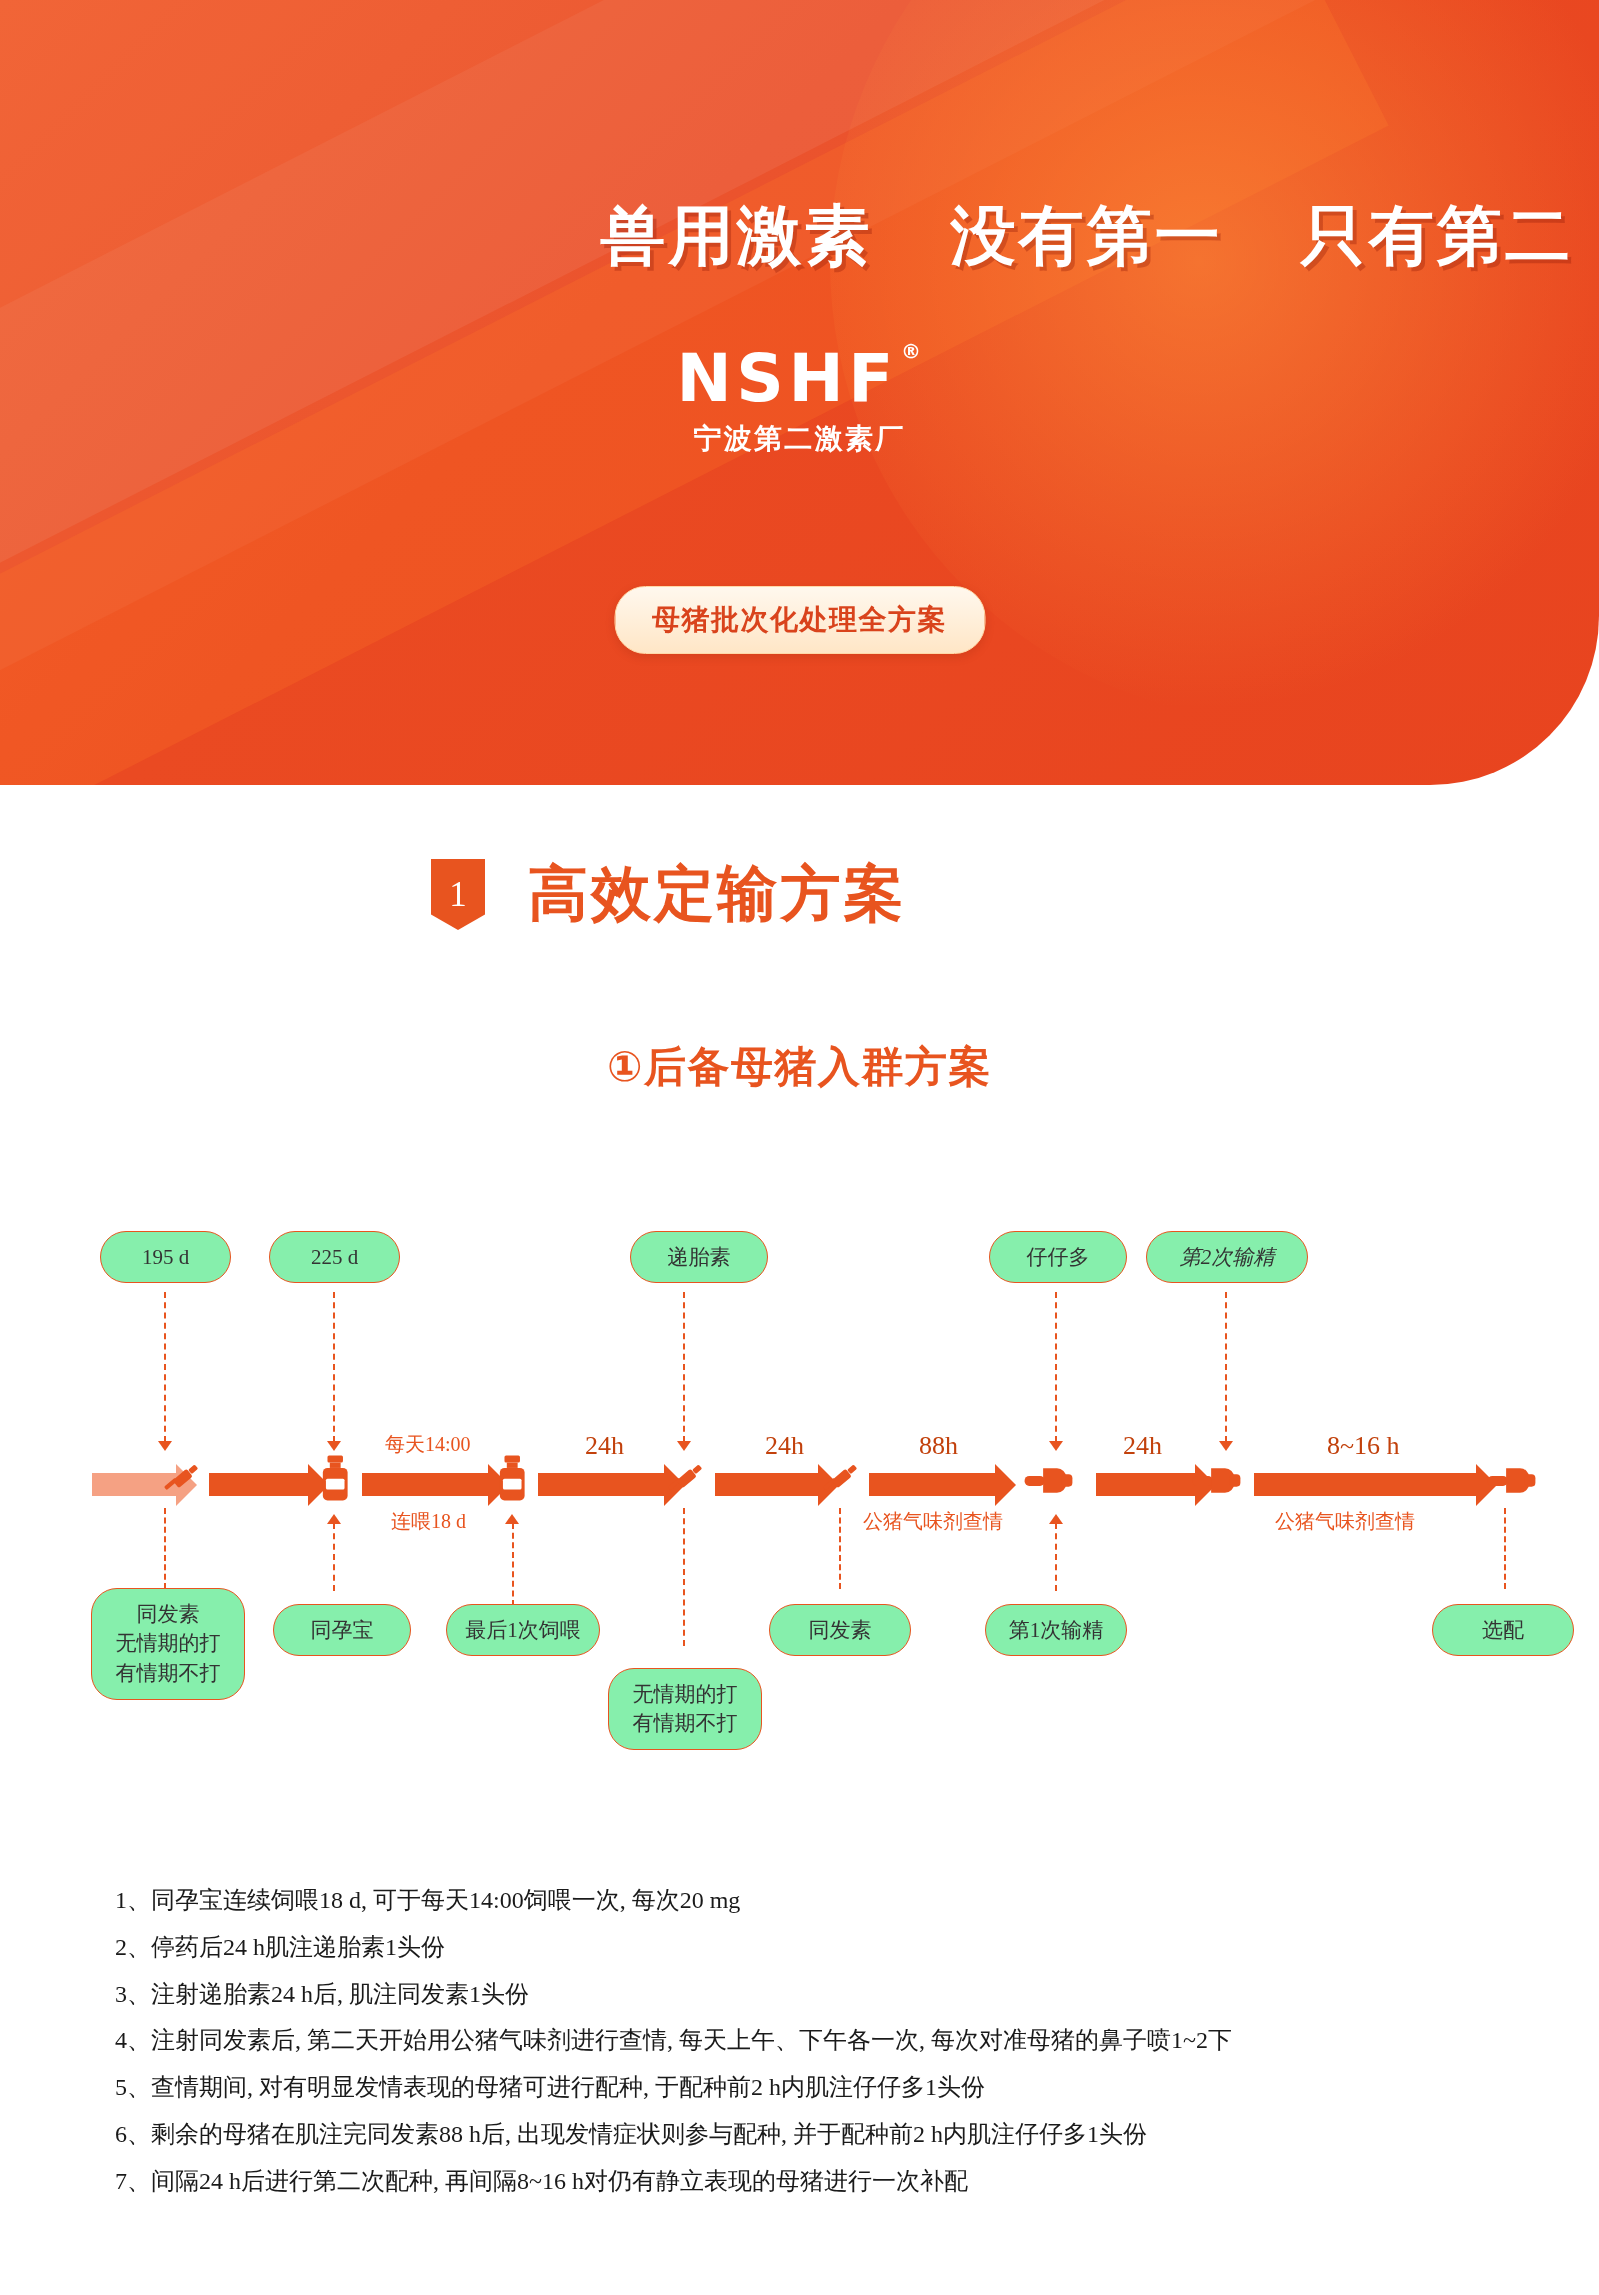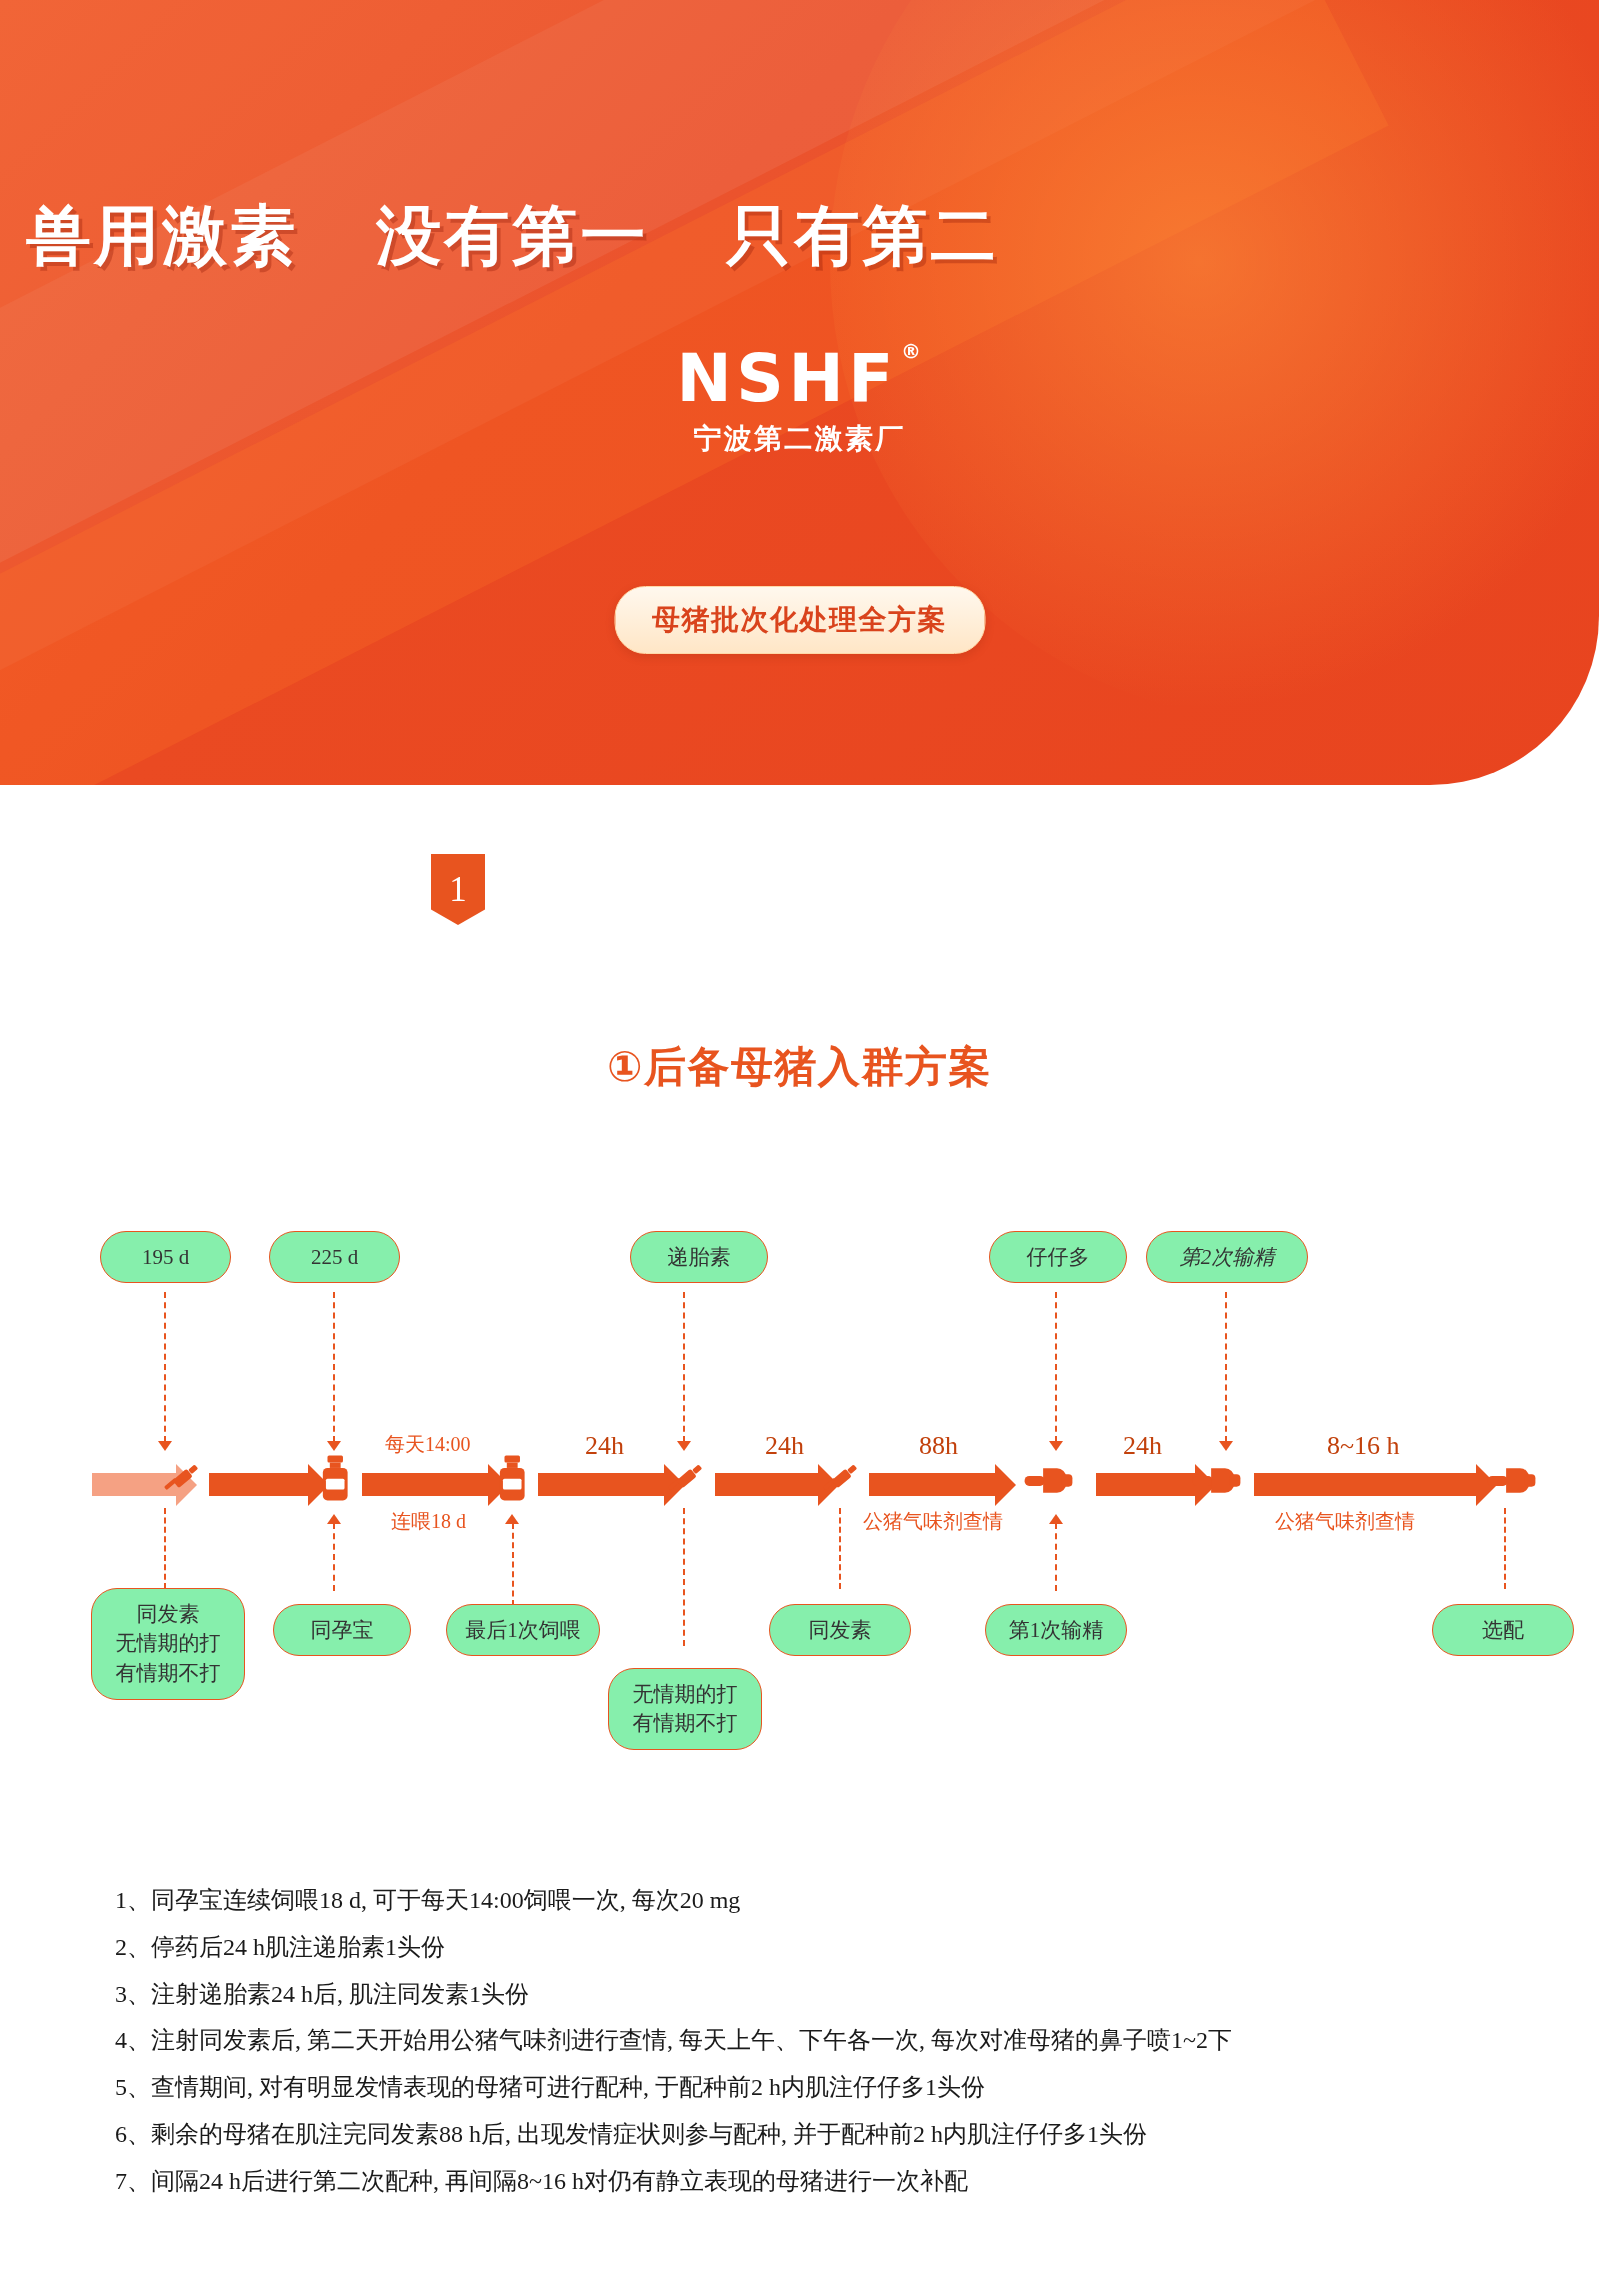--- a/index.html
+++ b/index.html
@@ -48,21 +48,21 @@
     right: -154px; top: -200px;
     width: 923px; height: 923px;
     border-radius: 50%;
     background: radial-gradient(circle at 40% 50%, rgba(255,150,60,0.55), rgba(255,150,60,0) 62%);
   }
 
   .headline {
     position: absolute;
     top: 192px;
     left: 0; right: 0;
-    text-align: left;
+    text-align: right;
     color: #ffffff;
     font-size: 65px;
     font-weight: bold;
     letter-spacing: 3.1px;
     font-family: "DejaVu Sans", "Liberation Sans", sans-serif;
     text-shadow: 3.8px 3.8px 0px rgba(150,30,10,0.35);
     white-space: nowrap;
   }
   .headline .seg { display:inline-block; margin: 0 26px; }
 
@@ -264,20 +264,21 @@
       <span>NSHF</span><span class="brand-reg">®</span>
     </div>
     <div class="brand-sub">宁波第二激素厂</div>
   </div>
 
   <div class="pill">母猪批次化处理全方案</div>
 </div>
 
 <div class="section-title-row">
   <div class="num-badge">1</div>
+  <div class="section-title">高效定输方案</div>
 </div>
 <div class="subsection">①后备母猪入群方案</div>
 
 <div class="timeline">
 
   <div class="tl-label" style="left:100px; top:31px; width:131px;">195 d</div>
   <div class="tl-label" style="left:269px; top:31px; width:131px;">225 d</div>
   <div class="tl-label" style="left:630px; top:31px; width:138px;">递胎素</div>
   <div class="tl-label" style="left:989px; top:31px; width:138px;">仔仔多</div>
   <div class="tl-label" style="left:1146px; top:31px; width:162px;font-style:italic;">第2次输精</div>

